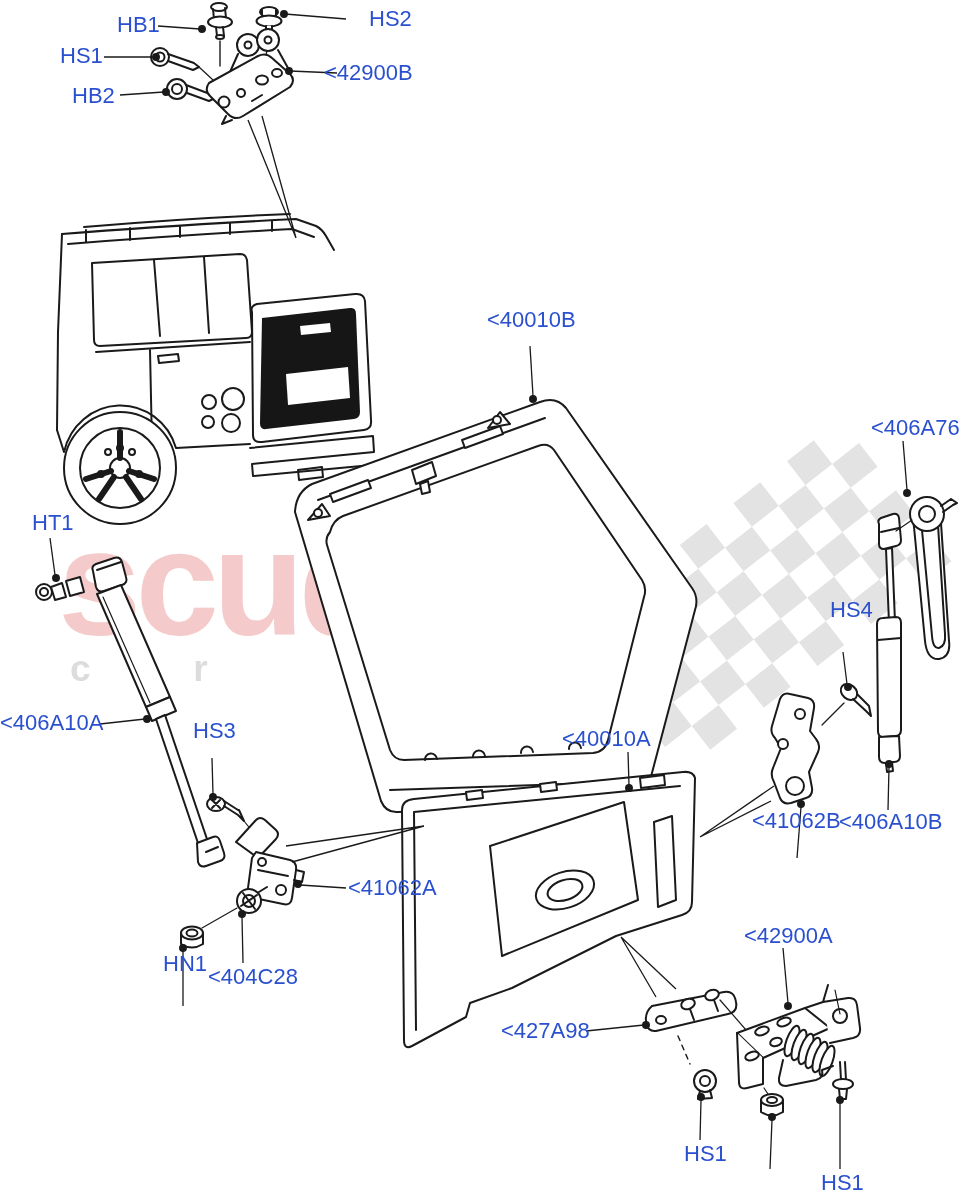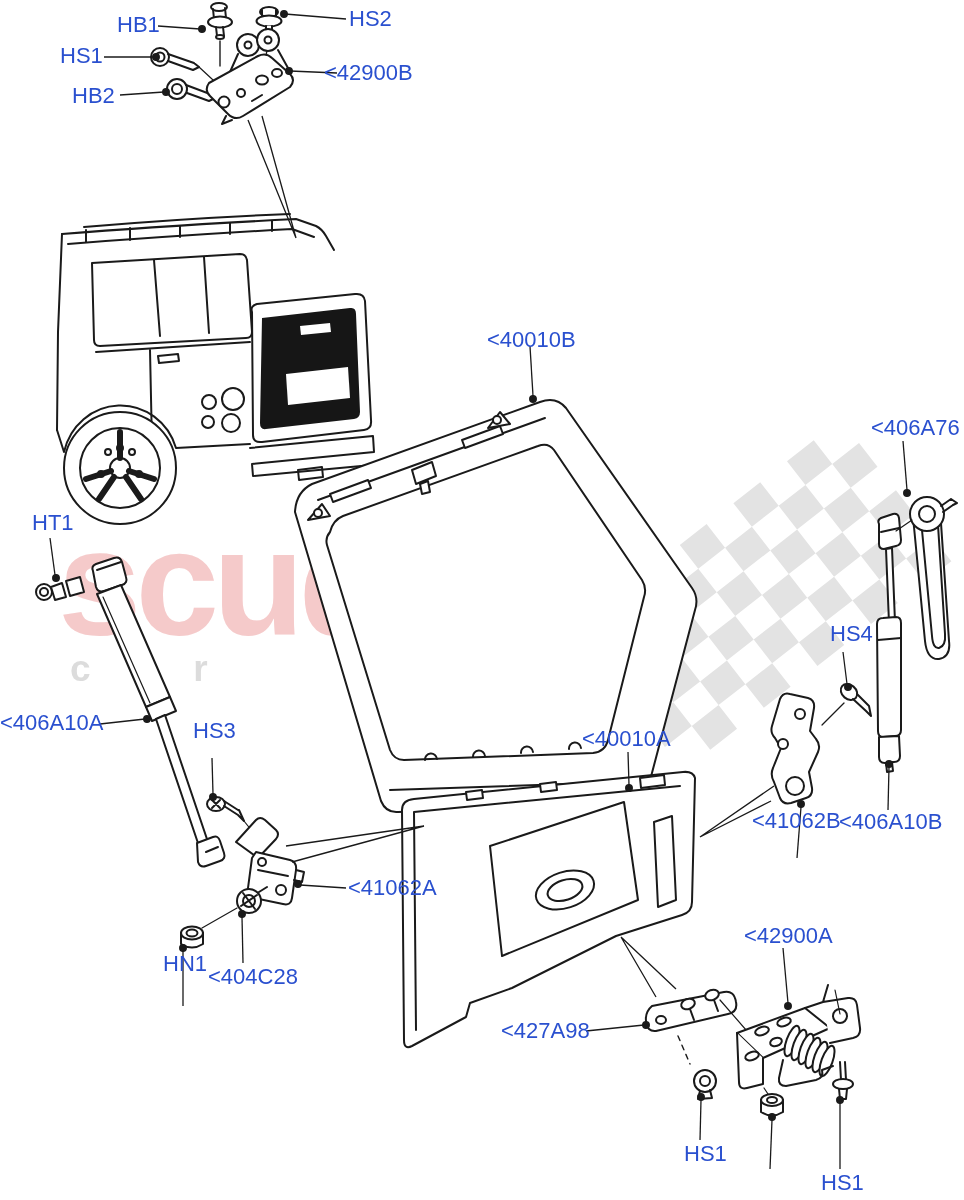--- a/index.html
+++ b/index.html
@@ -273,31 +273,31 @@
       <path d="M700,1140 L701,1100" fill="none"></path>
         <circle cx="701" cy="1097" r="3.3"></circle>
       <path d="M770,1169 L772,1120" fill="none"></path>
         <circle cx="772" cy="1117" r="3.3"></circle>
       <path d="M840,1169 L840,1103" fill="none"></path>
         <circle cx="840" cy="1100" r="3.3"></circle>
     </g>
   </svg>
 
   <div class="lbl" style="left:117px;top:13px">HB1</div>
-  <div class="lbl" style="left:349px;top:7px">HS2</div>
+  <div class="lbl" style="left:369px;top:7px">HS2</div>
   <div class="lbl" style="left:60px;top:44px">HS1</div>
   <div class="lbl" style="left:72px;top:84px">HB2</div>
   <div class="lbl" style="left:324px;top:61px">&lt;42900B</div>
-  <div class="lbl" style="left:487px;top:328px">&lt;40010B</div>
+  <div class="lbl" style="left:487px;top:308px">&lt;40010B</div>
   <div class="lbl" style="left:871px;top:416px">&lt;406A76</div>
   <div class="lbl" style="left:32px;top:511px">HT1</div>
   <div class="lbl" style="left:0;top:711px">&lt;406A10A</div>
   <div class="lbl" style="left:193px;top:719px">HS3</div>
-  <div class="lbl" style="left:582px;top:727px">&lt;40010A</div>
-  <div class="lbl" style="left:830px;top:622px">HS4</div>
+  <div class="lbl" style="left:562px;top:727px">&lt;40010A</div>
+  <div class="lbl" style="left:830px;top:598px">HS4</div>
   <div class="lbl" style="left:839px;top:810px">&lt;406A10B</div>
   <div class="lbl" style="left:348px;top:876px">&lt;41062A</div>
   <div class="lbl" style="left:752px;top:809px">&lt;41062B</div>
   <div class="lbl" style="left:208px;top:965px">&lt;404C28</div>
   <div class="lbl" style="left:744px;top:924px">&lt;42900A</div>
   <div class="lbl" style="left:163px;top:952px">HN1</div>
   <div class="lbl" style="left:501px;top:1019px">&lt;427A98</div>
   <div class="lbl" style="left:684px;top:1142px">HS1</div>
   <div class="lbl" style="left:751px;top:1228px">HN2</div>
   <div class="lbl" style="left:821px;top:1171px">HS1</div>

